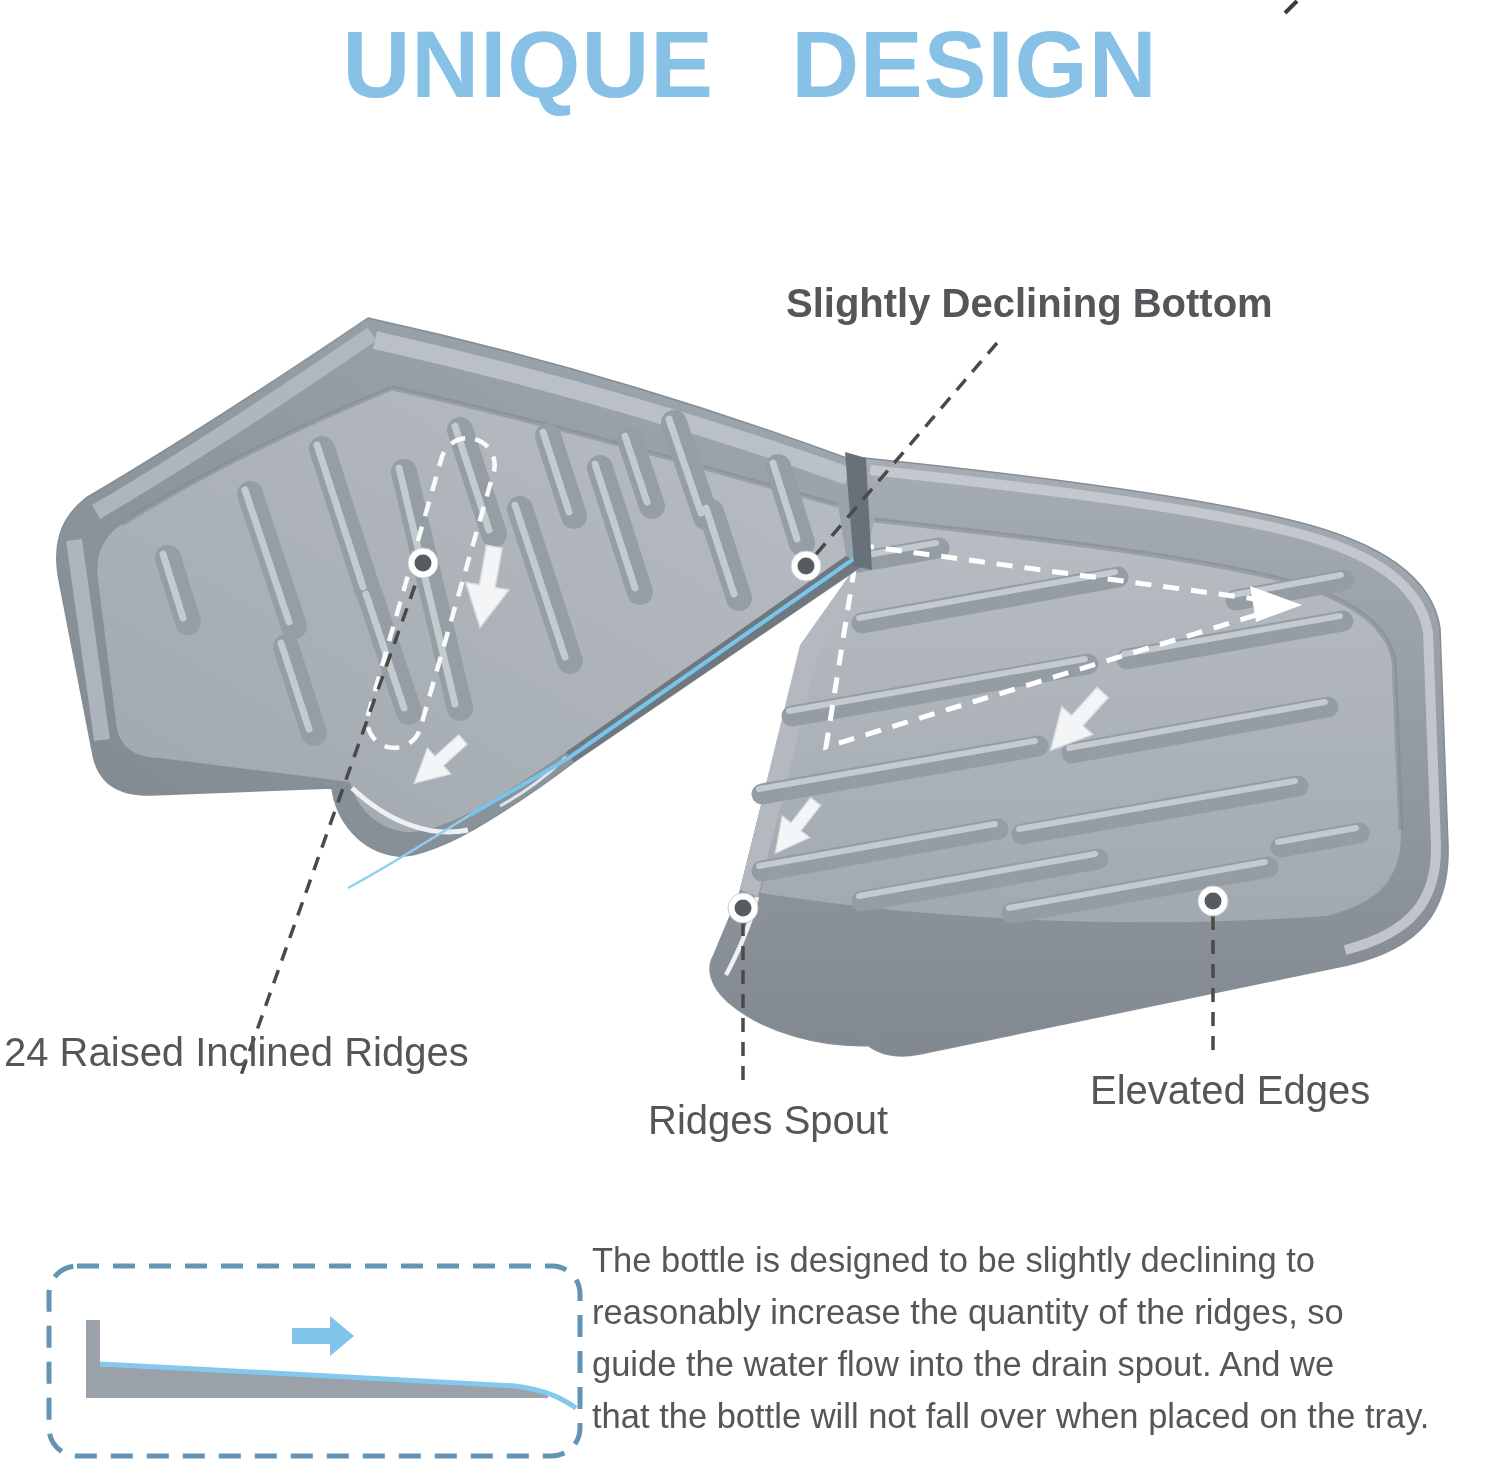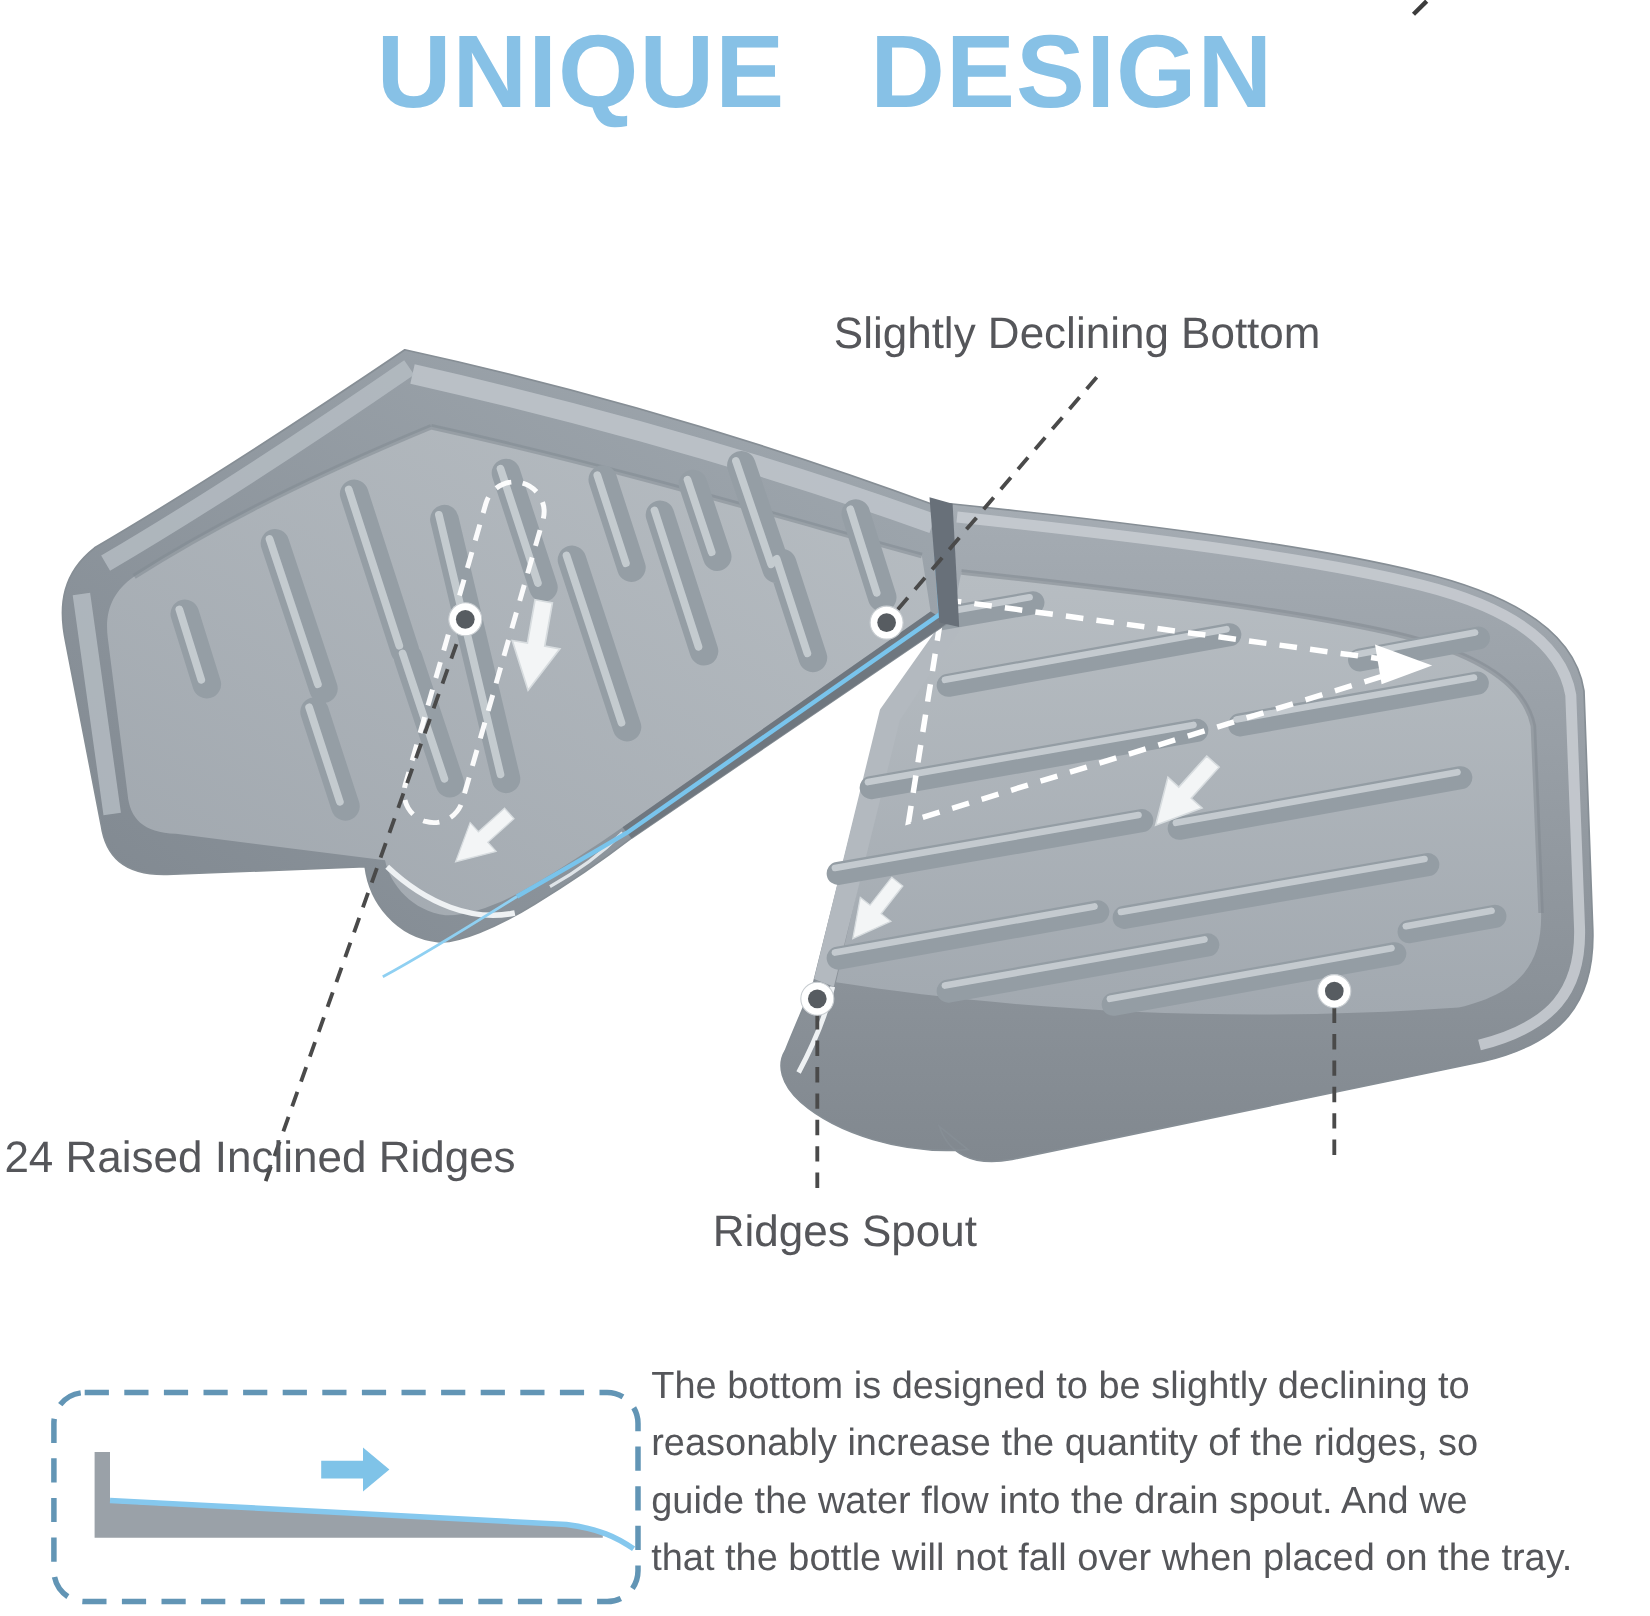--- a/index.html
+++ b/index.html
@@ -14,21 +14,21 @@
     position:absolute;left:0;top:16px;width:1500px;
     text-align:center;
     font-size:94px;font-weight:700;letter-spacing:1px;word-spacing:50px;
     color:#87c1e6;line-height:1.05;
   }
   .callout{
     position:absolute;
     font-size:40px;color:#55565a;letter-spacing:0px;line-height:1.1;
     white-space:nowrap;background:#ffffff00;
   }
-  .co-declining{left:758px;top:281px;}
+  .co-declining{left:786px;top:281px;font-weight:bold;}
   .co-ridges{left:4px;top:1030px;text-align:center;}
   .co-drain{left:648px;top:1098px;}
   .co-edges{left:1090px;top:1068px;}
   .description{
     position:absolute;left:592px;top:1234px;width:908px;
     color:#55565a;font-size:34.5px;line-height:52px;white-space:nowrap;
   }
   
   .ridgeL{stroke:#959ea5;stroke-width:26;stroke-linecap:round;fill:none;}
   .ridgeL-hi{stroke:#c9cfd4;stroke-width:7;stroke-linecap:round;fill:none;opacity:.9;}
@@ -219,20 +219,21 @@
         <path d="M 292,1328 L 330,1328 L 330,1316 L 354,1336 L 330,1356 L 330,1344 L 292,1344 Z" fill="#7fc3e8"></path>
       </g>
     </g>
   </svg>
 
   <div class="page-title">UNIQUE DESIGN</div>
 
   <div class="callout co-declining">Slightly Declining Bottom</div>
   <div class="callout co-ridges">24 Raised Inclined Ridges</div>
   <div class="callout co-drain">Ridges Spout</div>
+  <div class="callout co-edges">Elevated Edges</div>
 
   <div class="description">
-    <div>The bottom is designed to be slightly declining to</div>
+    <div>The bottle is designed to be slightly declining to</div>
     <div>reasonably increase the quantity of the ridges, so</div>
     <div>guide the water flow into the drain spout. And we</div>
     <div>that the bottle will not fall over when placed on the tray.</div>
   </div>
 </div>
 
 </body></html>

